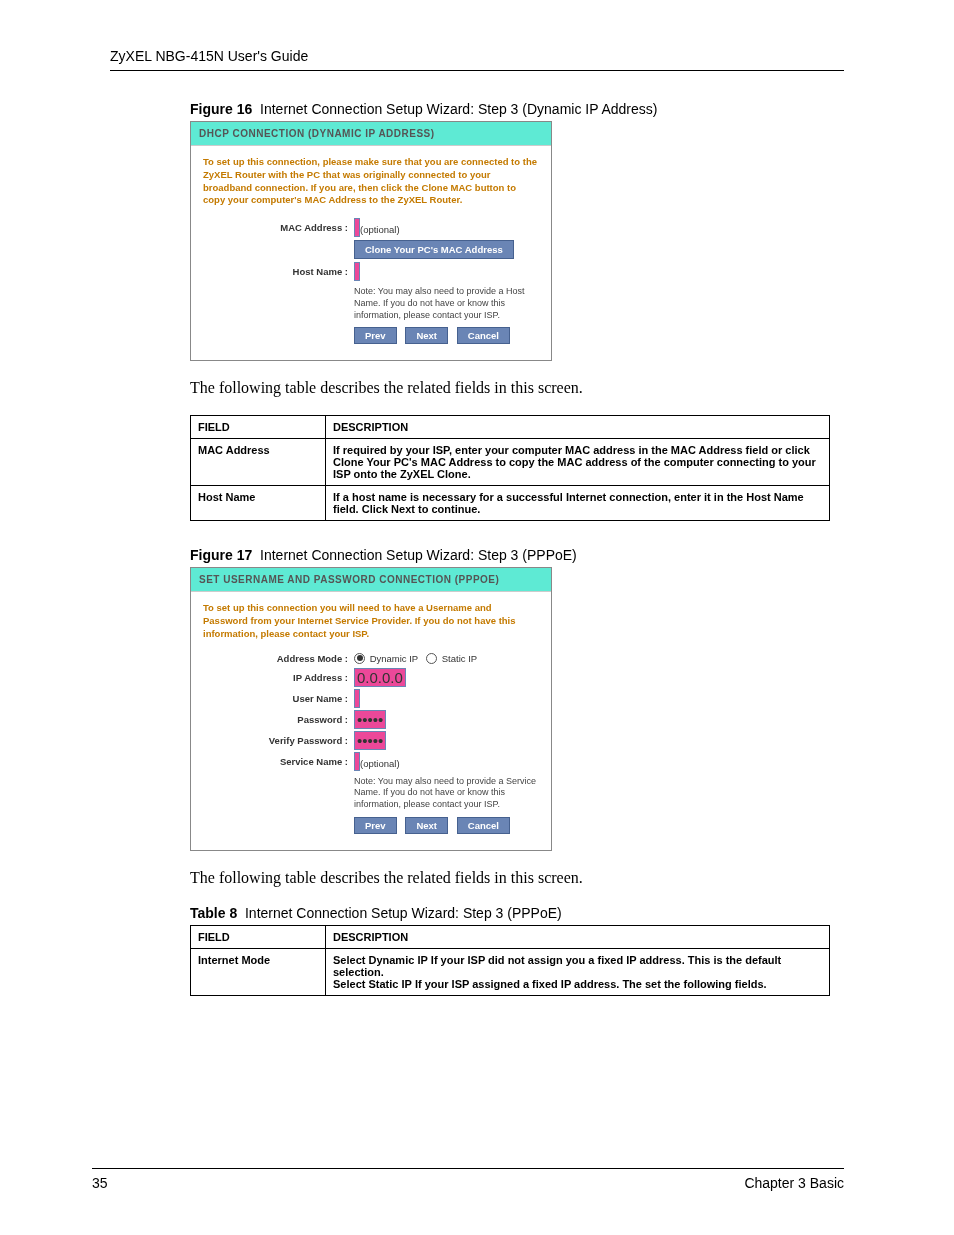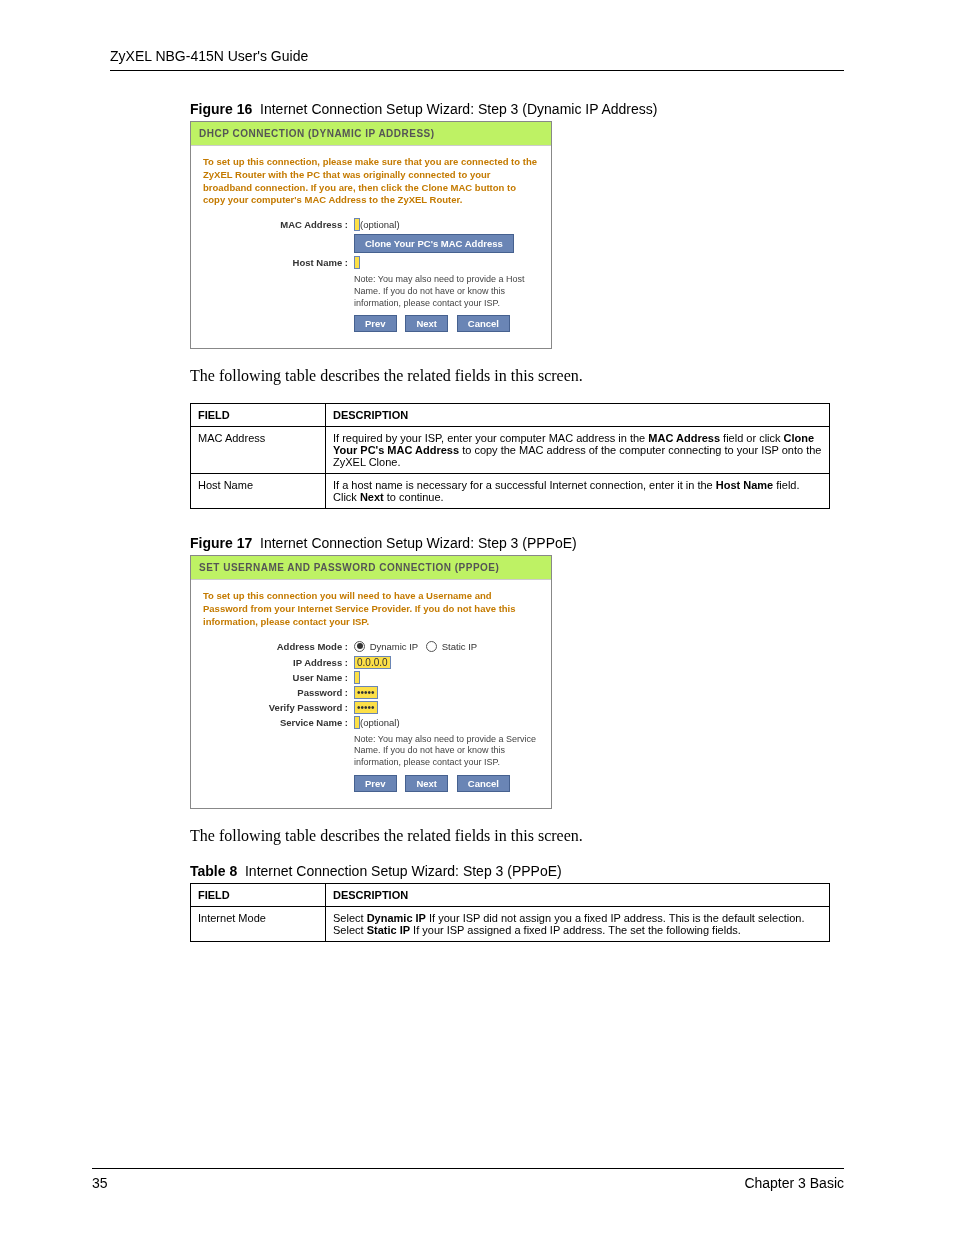--- a/index.html
+++ b/index.html
@@ -34,21 +34,21 @@
   }
   
   .screenshot {
     border: 1px solid #888;
     width: 360px;
     margin-left: 80px;
     font-size: 10px;
     color: #333;
   }
   .screenshot .ss-title {
-    background: #bef264;
+    background: #5eead4;
     padding: 6px 8px;
     font-weight: bold;
     letter-spacing: 0.5px;
     font-size: 10px;
     text-transform: uppercase;
     border-bottom: 1px solid #ccc;
     color:#555;
   }
   .screenshot .ss-intro {
     color: #c47a00;
@@ -65,22 +65,22 @@
     padding-right: 6px;
     font-size: 9.5px;
     font-weight: bold;
     color:#333;
   }
   .ss-field { flex: 1; font-size: 9.5px; }
   .ss-input {
     border: 1px solid #6a85b5;
     height: 14px;
     width: 90px;
-    background: #fde047;
-    font-size: 10px;
+    background: #ec4899;
+    font-size: 15px;
     padding: 0 2px;
   }
   .ss-opt { color:#333; }
   .ss-btn {
     display: inline-block;
     background: #6a85b5;
     color: #fff;
     border: 1px solid #46618f;
     font-size: 9.5px;
     padding: 2px 10px;
@@ -115,20 +115,21 @@
     margin-left: 80px;
     margin-top: 4px;
     margin-bottom: 26px;
     font-size: 11px;
   }
   table.desc th, table.desc td {
     border: 1px solid #000;
     padding: 5px 7px;
     vertical-align: top;
     text-align: left;
+    font-weight: bold;
   }
   table.desc th {
     font-weight: bold;
   }
   table.desc th.col1 { width: 120px; }
   
   .footer {
     position: absolute;
     bottom: 44px;
     left: 92px;

